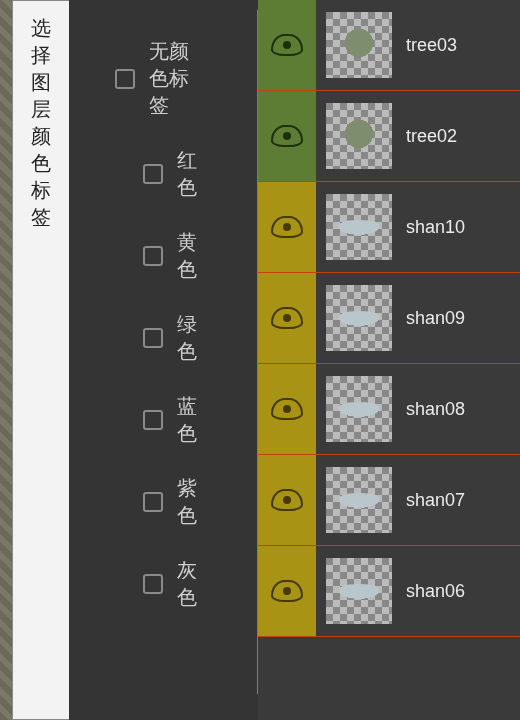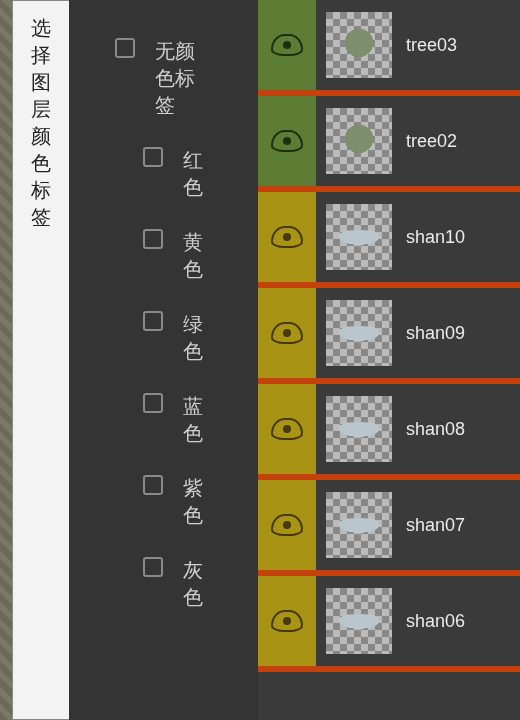--- a/index.html
+++ b/index.html
@@ -3,30 +3,30 @@
 <meta charset="utf-8">
 <style>
   html,body{margin:0;padding:0;width:520px;height:720px;background:#3f3f3f;font-family:"Microsoft YaHei","PingFang SC",sans-serif;color:#ddd;overflow:hidden}
   .root{display:flex;width:520px;height:720px}
   
   .edge{width:12px;height:100%;background:repeating-linear-gradient(45deg,#6b6a58 0 6px,#7a7967 6px 12px)}
   
   .panel{width:246px;height:100%;background:#343434;display:flex;flex-direction:row}
   .panel-title{background:#f3f3f3;color:#222;font-size:20px;padding:14px 18px;border:1px solid #888;border-right:none}
   .options{flex:1;padding:24px 0 0 0}
-  .opt{display:flex;align-items:flex-start;gap:20px;padding:14px 0 14px 46px;font-size:20px;color:#cfcfcf}
+  .opt{display:flex;align-items:center;gap:14px;padding:14px 0 14px 46px;font-size:20px;color:#cfcfcf}
   .opt.sub{padding-left:74px}
   .cb{width:20px;height:20px;border:2px solid #8a8a8a;border-radius:3px;box-sizing:border-box;position:relative;flex:0 0 20px}
   .cb.checked{background:#fff;border-color:#fff}
   .cb.checked::after{content:"";position:absolute;left:3px;top:0;width:8px;height:12px;border:solid #222;border-width:0 3px 3px 0;transform:rotate(40deg)}
   .confirm-row{display:flex;justify-content:center;padding:10px 0 26px 60px}
   .confirm{background:#8b5cf6;color:#e8e8e8;font-size:20px;padding:12px 34px;border:none}
   
   .layers{flex:1;height:100%;display:flex;flex-direction:column;background:#3a3a3a}
-  .layer{display:flex;align-items:center;height:90px;border-bottom:6px solid #c2410c}
+  .layer{display:flex;align-items:center;height:90px;border-bottom:1px solid #c2410c}
   .vis{width:58px;height:100%;display:flex;align-items:center;justify-content:center}
   .eye{width:28px;height:18px;border:2px solid;border-radius:60% 60% 60% 60%/100% 100% 40% 40%;border-color:inherit;position:relative}
   .eye::after{content:"";position:absolute;left:50%;top:50%;width:8px;height:8px;border-radius:50%;background:currentColor;transform:translate(-50%,-50%)}
   .vis.green{background:#5e7d34;color:#1d300c}
   .vis.olive{background:#a99314;color:#433a05}
   .thumb{width:66px;height:66px;margin:0 10px;background:repeating-conic-gradient(#bbb 0 25%,#888 0 50%) 0 0/14px 14px;display:flex;align-items:center;justify-content:center;position:relative}
   .cloud{position:absolute;left:10%;right:10%;top:40%;bottom:35%;background:radial-gradient(ellipse at 50% 40%,#b9c6cc 0 55%,transparent 56%);border-radius:50% 50% 40% 40%}
   .tree{position:absolute;left:18%;right:18%;top:18%;bottom:18%;background:radial-gradient(circle at 50% 45%,#7d8d6e 0 45%,transparent 46%);border-radius:50%}
   .lname{flex:1;color:#eaeaea;font-size:18px;padding-left:4px}
 </style>

